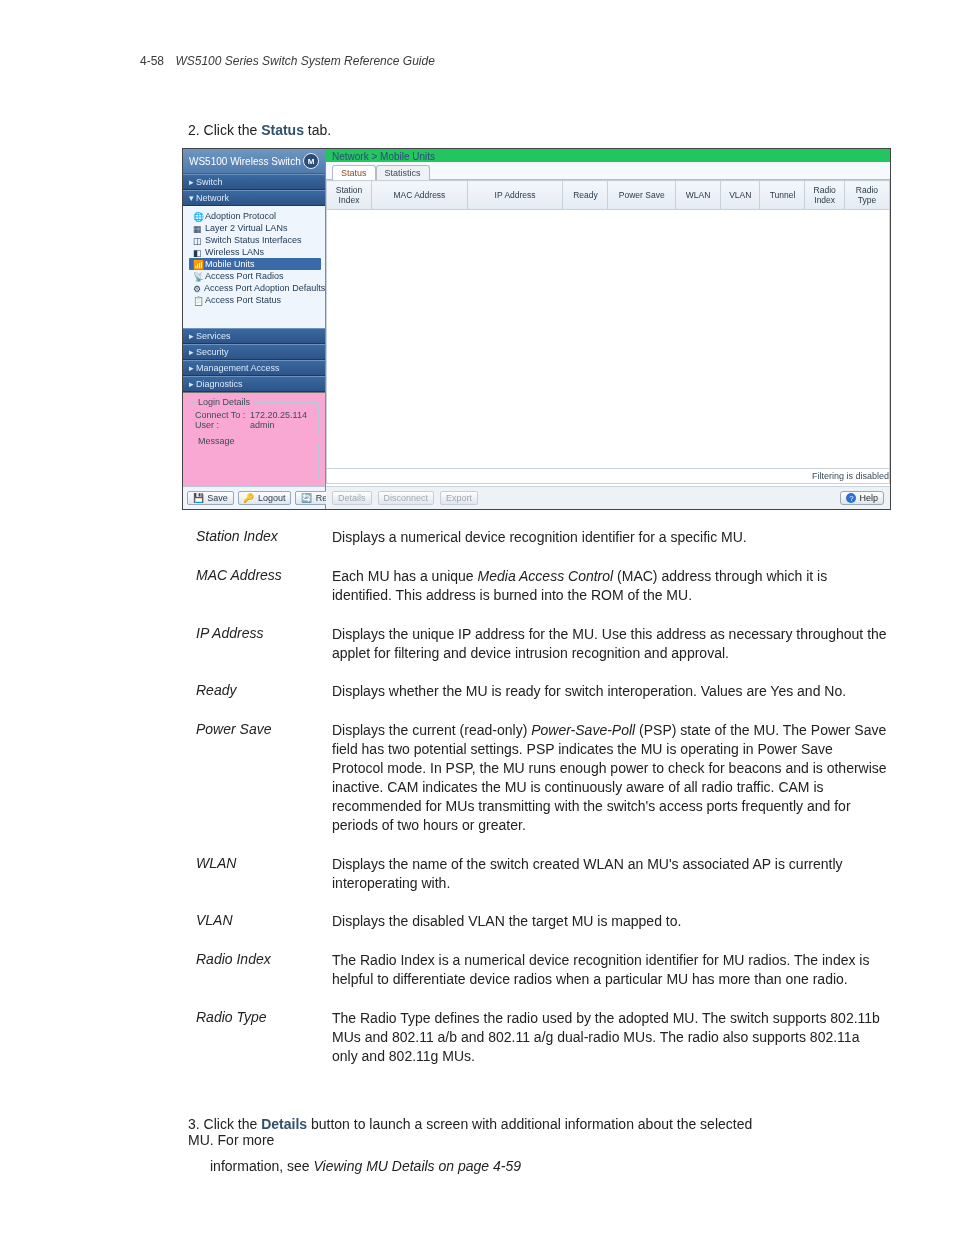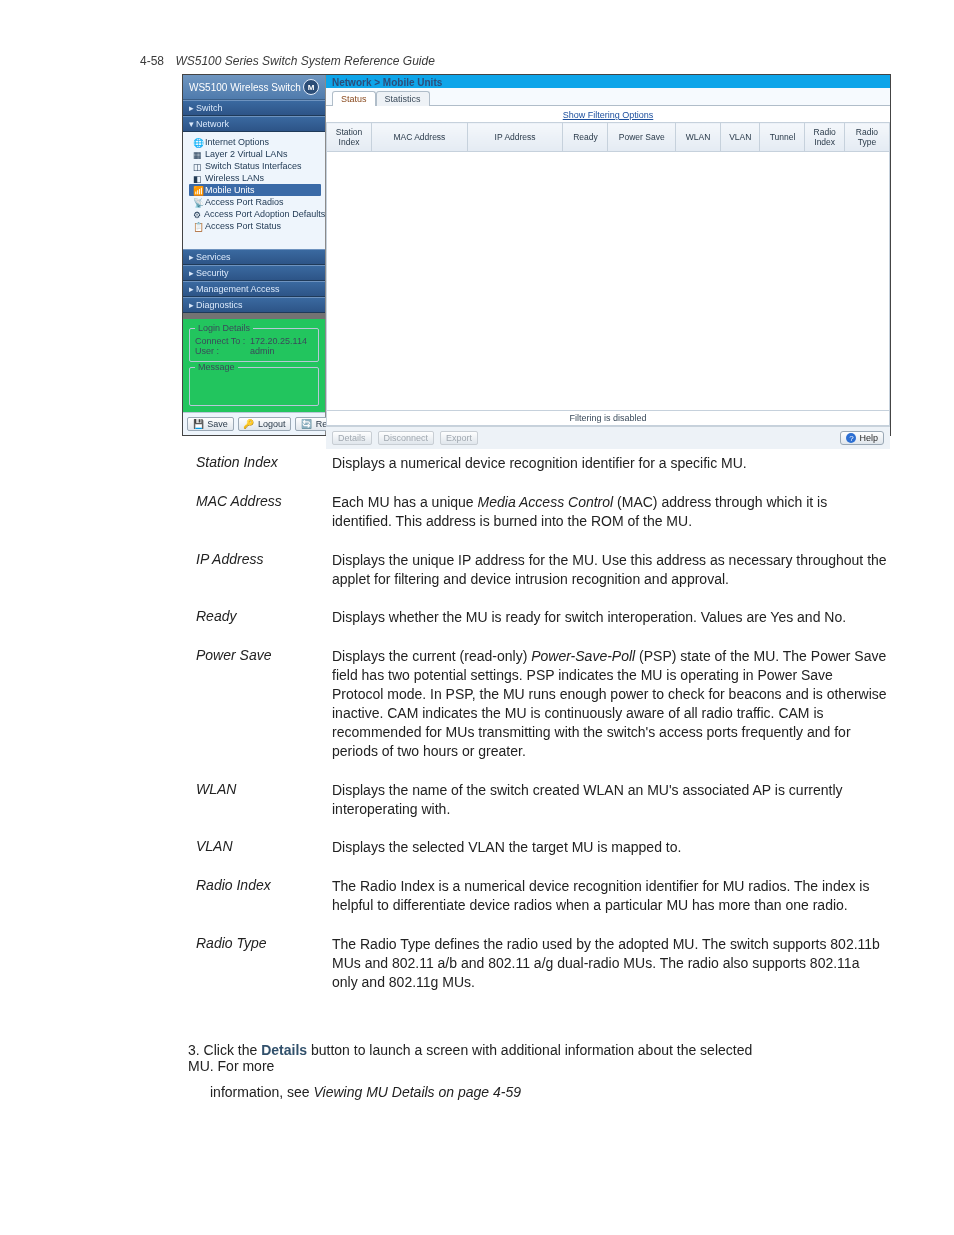--- a/index.html
+++ b/index.html
@@ -17,39 +17,39 @@
   .sh-row{display:flex;}
   .navcol{width:142px;border-right:1px solid #8a8a8a;display:flex;flex-direction:column;}
   .nav-title{background:linear-gradient(#6f96c0,#4f7bad);color:#fff;padding:4px 6px;font-size:10px;display:flex;align-items:center;justify-content:space-between;border-bottom:1px solid #3b5e86;}
   .nav-title .logo{width:14px;height:14px;border-radius:50%;background:#2b4d77;border:1px solid #e5eefb;display:flex;align-items:center;justify-content:center;font-weight:bold;font-size:8px;}
   .nav-band{background:linear-gradient(#3a69a0,#2d5487);color:#dbe9fb;padding:2px 6px;font-size:9px;border-top:1px solid #6e93bf;border-bottom:1px solid #1f3a59;}
   .tree{padding:4px 4px 4px 6px;background:#eef5fc;font-size:9px;color:#223b55;flex:0 0 auto;}
   .tree .row{display:flex;align-items:center;gap:3px;padding:1px 0 1px 4px;white-space:nowrap;}
   .tree .row.sel{background:#3a6aa7;color:#fff;border-radius:1px;padding-right:4px;}
   .ic{width:9px;height:9px;display:inline-block;}
   .tree-gap{flex:1 1 auto;background:#eef5fc;}
-  .login-box{background:#22c55e;padding:4px 6px 6px 6px;font-size:9px;color:#3a4a5a;border-top:6px solid #737373;}
+  .login-box{background:#f9a8d4;padding:4px 6px 6px 6px;font-size:9px;color:#3a4a5a;border-top:1px solid #737373;}
   .login-box .lbl{display:inline-block;width:55px;}
   fieldset.lg{border:1px solid #b8c7d7;border-radius:2px;margin:0;padding:3px 5px 5px 5px;}
   fieldset.lg legend{font-size:9px;padding:0 3px;}
   .msgbox{margin-top:4px;height:34px;}
   .nav-bot{background:#eef5fc;border-top:1px solid #b8c7d7;padding:4px 4px;display:flex;gap:4px;}
   .btn{border:1px solid #9aa8b5;background:linear-gradient(#fefefe,#e0e6ec);border-radius:2px;padding:1px 5px;font-size:9px;color:#2a3a4a;display:inline-flex;align-items:center;gap:3px;cursor:pointer;}
   .btn.dis{color:#a0a8b0;border-color:#c8ced4;cursor:default;}
   .maincol{flex:1;display:flex;flex-direction:column;}
-  .crumbs{background:#0ea5e9;padding:2px 6px 0 6px;color:#2d4d7a;font-weight:bold;font-size:10px;}
+  .crumbs{background:#22c55e;padding:2px 6px 0 6px;color:#2d4d7a;font-weight:normal;font-size:10px;}
   .tabs{padding:2px 6px 0 6px;background:#f6fafe;display:flex;align-items:flex-end;gap:0;border-bottom:1px solid #b0bdc9;}
   .tab{border:1px solid #b0bdc9;border-bottom:none;border-radius:3px 3px 0 0;padding:2px 8px;font-size:9px;background:#eef2f6;color:#3a4a5a;position:relative;top:1px;cursor:pointer;}
   .tab.active{background:#fff;color:#8a4b1f;top:1px;}
   .tablewrap{background:#fff;flex:1;display:flex;flex-direction:column;}
   .filtlink{color:#1b4e9d;text-decoration:underline;font-size:9px;text-align:center;padding:4px 0 2px 0;cursor:pointer;}
   table.grid{width:100%;border-collapse:collapse;table-layout:fixed;}
   table.grid th{background:linear-gradient(#f4f7fb,#e4ebf3);border:1px solid #c6d1dc;font-size:8.5px;color:#2a3a4a;font-weight:normal;padding:4px 2px;text-align:center;}
   .gridspace{height:258px;border-left:1px solid #c6d1dc;border-right:1px solid #c6d1dc;border-bottom:1px solid #c6d1dc;}
-  .filter-off{text-align:center;font-size:9px;color:#3a4a5a;border:1px solid #c6d1dc;border-top:none;padding:2px 0;}
+  .filter-off{text-align:right;font-size:9px;color:#3a4a5a;border:1px solid #c6d1dc;border-top:none;padding:2px 0;}
   .botbar{display:flex;justify-content:space-between;align-items:center;background:#edf2f7;border-top:1px solid #c8d2db;padding:4px 6px;}
   .botbar .left{display:flex;gap:6px;}
   .help{border:1px solid #9aa8b5;border-radius:3px;background:linear-gradient(#fefefe,#e0e6ec);padding:1px 5px;font-size:9px;display:inline-flex;align-items:center;gap:3px;cursor:pointer;}
   .help .q{width:10px;height:10px;border-radius:50%;background:#2d6fd2;color:#fff;font-size:8px;display:flex;align-items:center;justify-content:center;}
   
   .prose{margin:18px 0 20px 158px;width:680px;font-size:14px;line-height:1.35;}
   table.defs{margin:8px 0 0 140px;width:705px;border-collapse:collapse;font-size:14px;}
   table.defs td{vertical-align:top;padding:10px 8px 10px 0;}
   table.defs td.term{width:128px;font-style:italic;color:#222;padding-left:6px;}
   table.defs td.def{line-height:1.35;}
@@ -57,35 +57,39 @@
 </style>
 </head>
 <body>
 <div class="page">
 
 <div class="hdr">
   <span class="pn">4-58</span>
   <span>WS5100 Series Switch System Reference Guide</span>
 </div>
 
+<div class="step">
+  <span>2.</span>
+  <span>Click the </span><span class="bold">Status</span><span> tab.</span>
+</div>
 
 <div class="shot">
   <div class="sh-row" style="height:360px;">
 
     <div class="navcol">
       <div class="nav-title">
         <span>WS5100 Wireless Switch</span>
         <span class="logo">M</span>
       </div>
       <div class="nav-band">▸  Switch</div>
       <div class="nav-band">▾  Network</div>
       <div class="tree">
         <div class="row">
               <span class="ic">🌐</span>
-              <span>Internet Options</span>
+              <span>Adoption Protocol</span>
             </div>
         <div class="row">
               <span class="ic">▦</span>
               <span>Layer 2 Virtual LANs</span>
             </div>
         <div class="row">
               <span class="ic">◫</span>
               <span>Switch Status Interfaces</span>
             </div>
         <div class="row">
@@ -140,21 +144,20 @@
       </div>
     </div>
 
     <div class="maincol">
       <div class="crumbs">Network &gt; Mobile Units</div>
       <div class="tabs">
         <div class="tab active">Status</div>
         <div class="tab">Statistics</div>
       </div>
       <div class="tablewrap">
-        <div class="filtlink">Show Filtering Options</div>
         <table class="grid">
           <colgroup>
             <col style="width:8%">
                 <col style="width:17%">
                 <col style="width:17%">
                 <col style="width:8%">
                 <col style="width:12%">
                 <col style="width:8%">
                 <col style="width:7%">
                 <col style="width:8%">
@@ -216,21 +219,21 @@
         <tr>
           <td class="term">Power Save</td>
           <td class="def">Displays the current (read-only) <span class="it">Power-Save-Poll</span> (PSP) state of the MU. The Power Save field has two potential settings. PSP indicates the MU is operating in Power Save Protocol mode. In PSP, the MU runs enough power to check for beacons and is otherwise inactive. CAM indicates the MU is continuously aware of all radio traffic. CAM is recommended for MUs transmitting with the switch's access ports frequently and for periods of two hours or greater.</td>
         </tr>
         <tr>
           <td class="term">WLAN</td>
           <td class="def">Displays the name of the switch created WLAN an MU's associated AP is currently interoperating with.</td>
         </tr>
         <tr>
           <td class="term">VLAN</td>
-          <td class="def">Displays the selected VLAN the target MU is mapped to.</td>
+          <td class="def">Displays the disabled VLAN the target MU is mapped to.</td>
         </tr>
         <tr>
           <td class="term">Radio Index</td>
           <td class="def">The Radio Index is a numerical device recognition identifier for MU radios. The index is helpful to differentiate device radios when a particular MU has more than one radio.</td>
         </tr>
         <tr>
           <td class="term">Radio Type</td>
           <td class="def">The Radio Type defines the radio used by the adopted MU. The switch supports 802.11b MUs and 802.11 a/b and 802.11 a/g dual-radio MUs. The radio also supports 802.11a only and 802.11g MUs.</td>
         </tr>
       </tbody>

